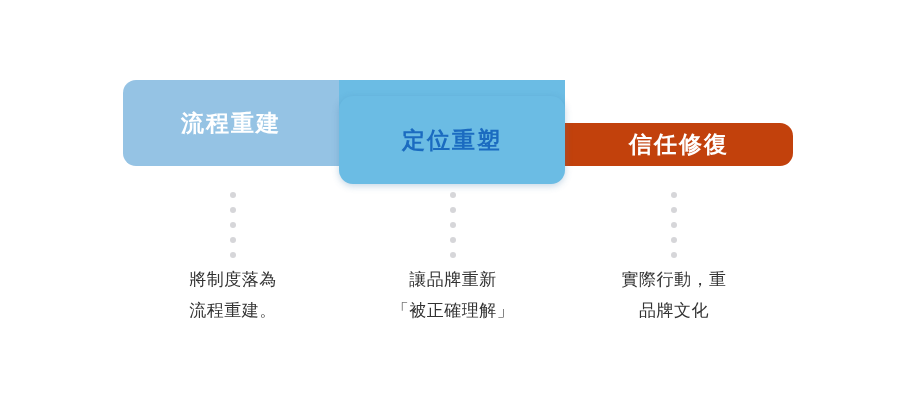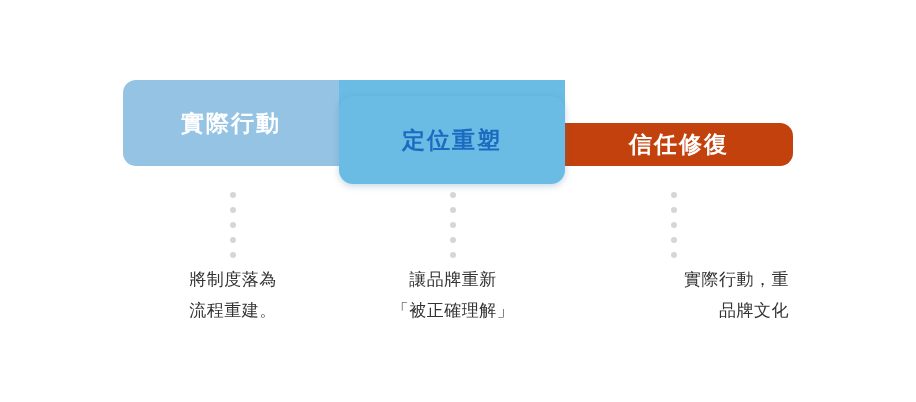--- a/index.html
+++ b/index.html
@@ -109,21 +109,21 @@
   .caption.p2 { left: 559px; }
   .caption .line { display: block; white-space: nowrap; }
 </style>
 </head>
 <body style="background: rgb(255, 255, 255);">
 
 <div class="canvas">
 
   <div class="phase-bar">
     <div class="phase-seg first" id="seg-0" style="background: rgb(149, 195, 228);">
-      <span class="phase-label" id="lbl-0" style="color: rgb(255, 255, 255);">實際行動</span>
+      <span class="phase-label" id="lbl-0" style="color: rgb(255, 255, 255);">流程重建</span>
     </div>
     <div class="phase-seg middle" id="seg-1" style="background: rgb(107, 188, 228);"></div>
     <div class="phase-seg last" id="seg-2" style="background: #c2410c; margin-top: 43px;">
       <span class="phase-label" id="lbl-2" style="color: rgb(255, 255, 255);">信任修復</span>
     </div>
   </div>
 
   <div class="phase-card" id="card-1" style="background: rgb(107, 188, 228);">
     <span class="phase-label" id="lbl-1" style="color: rgb(27, 107, 192);">定位重塑</span>
   </div>
@@ -151,18 +151,18 @@
     </div>
 
   <div class="caption p0" style="color: rgb(51, 51, 51);">
     <span class="line">將制度落為</span>
     <span class="line">流程重建。</span>
   </div>
   <div class="caption p1" style="color: rgb(51, 51, 51);">
     <span class="line">讓品牌重新</span>
     <span class="line">「被正確理解」</span>
   </div>
-  <div class="caption p2" style="color: rgb(51, 51, 51); text-align: right;">
+  <div class="caption p2" style="color: rgb(51, 51, 51);">
     <span class="line">實際行動，重</span>
     <span class="line">品牌文化</span>
   </div>
 
 </div>
 
 </body></html>

